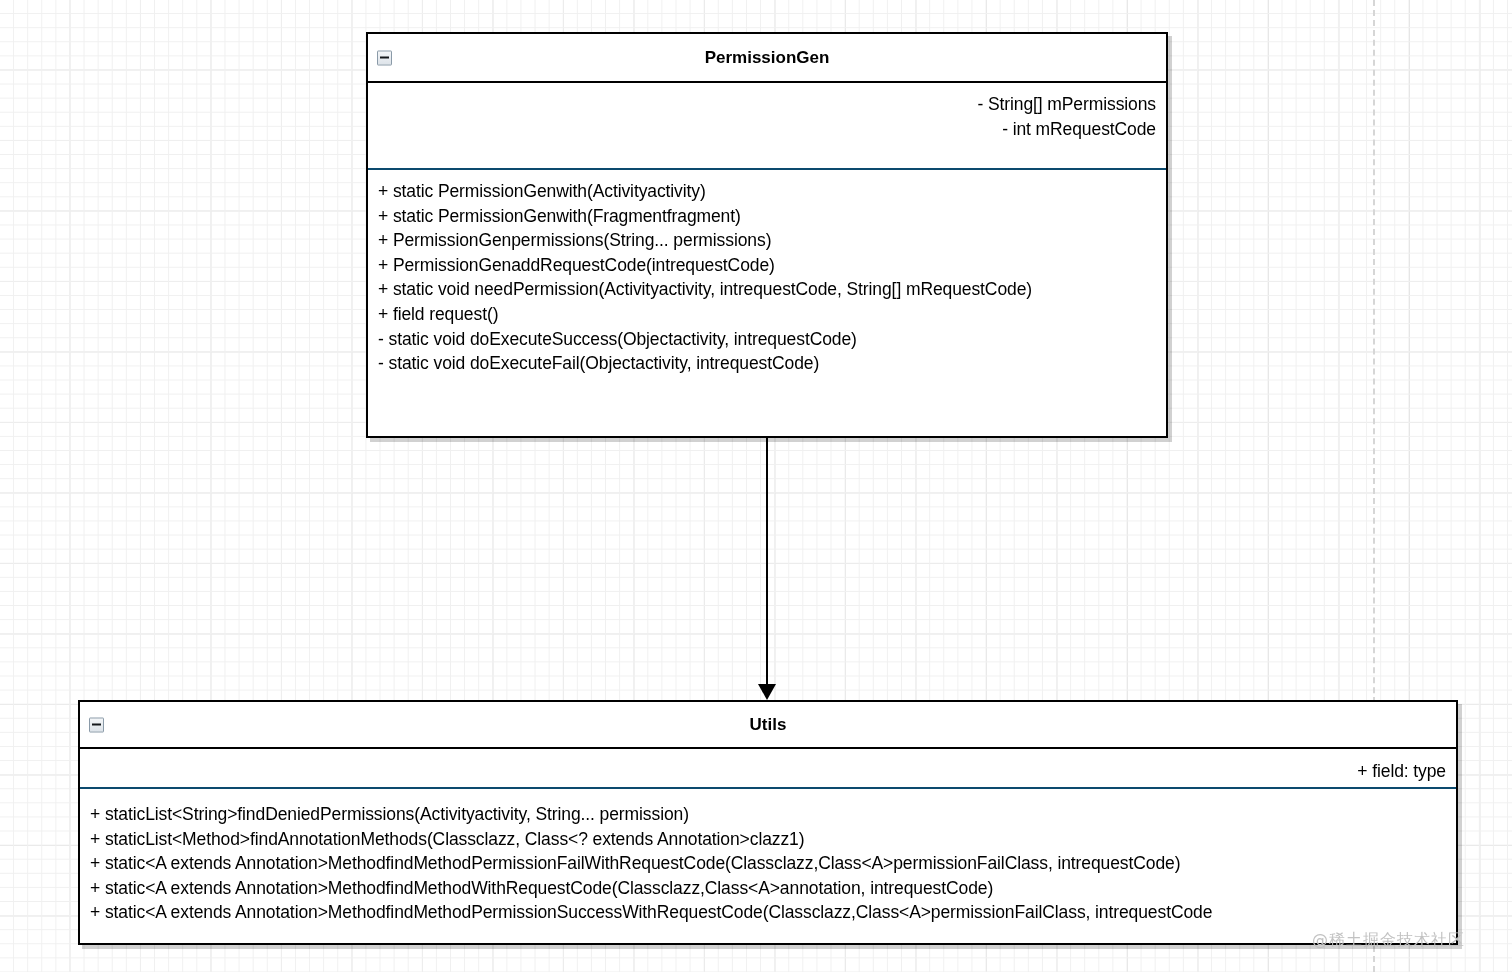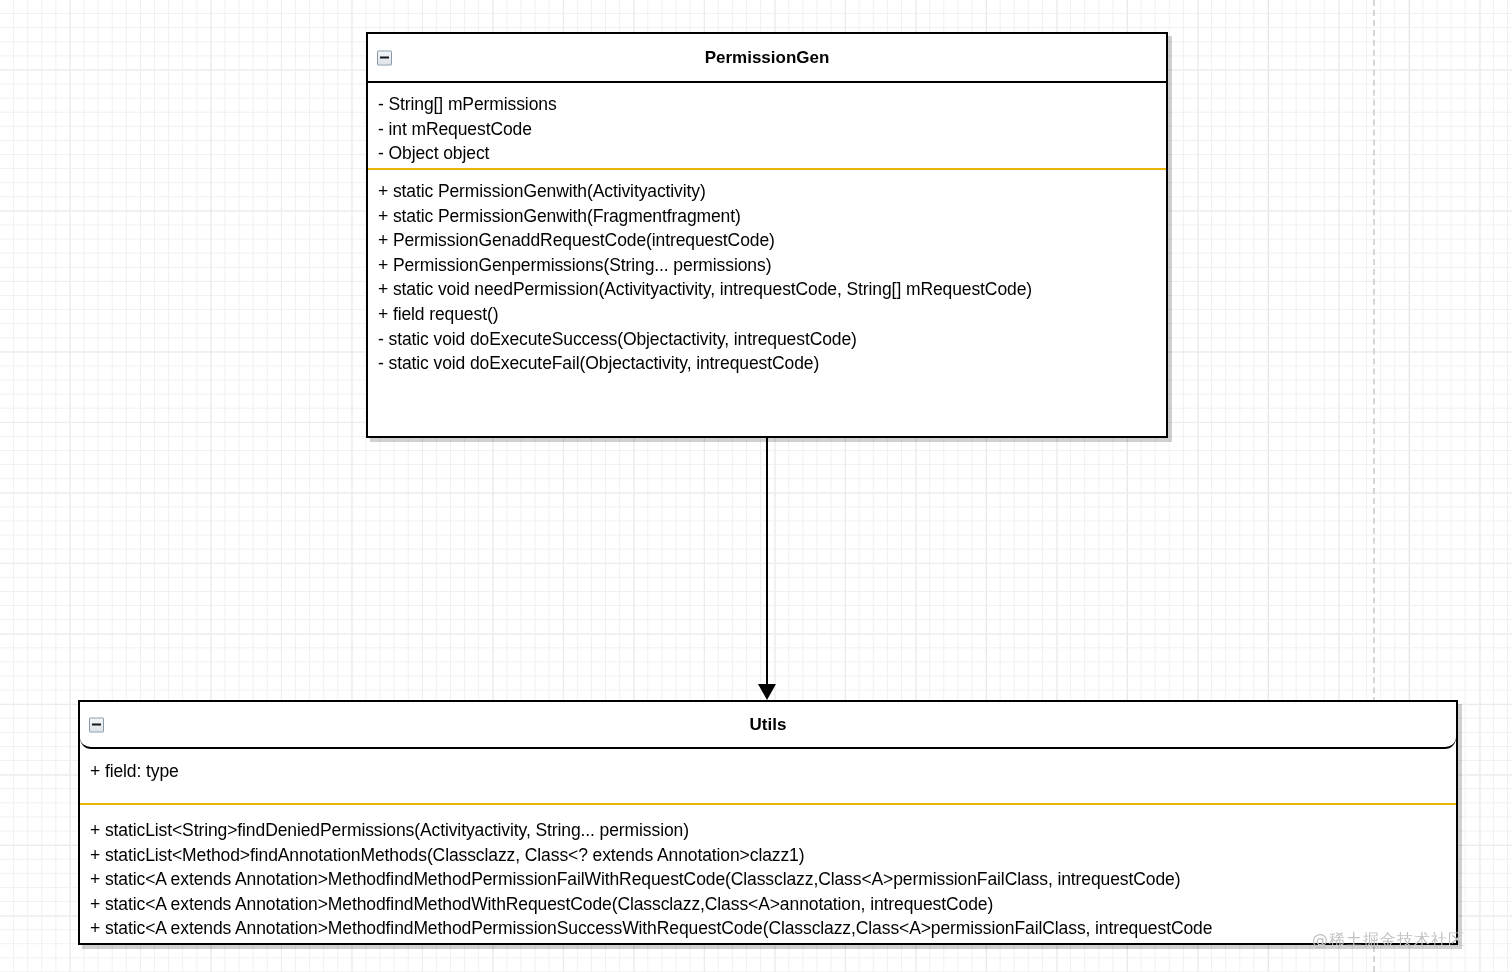--- a/index.html
+++ b/index.html
@@ -85,21 +85,22 @@
     width: 9px;
     height: 2px;
     background: #15181b;
   }
 
   .uml-section {
     box-sizing: border-box;
     padding: 9px 10px 10px 10px;
   }
   .uml-section.with-border {
-    border-bottom: 2px solid #eab308;
+    border-bottom: 2px solid #0c4a6e;
+    text-align: right;
   }
 
   .uml-line {
     font-size: 17.5px;
     line-height: 24.6px;
     color: #000000;
     white-space: nowrap;
     letter-spacing: -0.1px;
   }
 
@@ -144,48 +145,47 @@
   <div class="uml-class" style="left:366px; top:32px; width:802px; height:406px;">
 
     <div class="uml-title-bar" style="height:49px;">
       <span class="collapse-icon"></span>
       <span>PermissionGen</span>
     </div>
 
     <div class="uml-section with-border" style="height:87px;">
       <div class="uml-line">- String[] mPermissions</div>
       <div class="uml-line">- int  mRequestCode</div>
-      <div class="uml-line">- Object object</div>
     </div>
 
     <div class="uml-section" style="">
       <div class="uml-line">+ static PermissionGenwith(Activityactivity)</div>
       <div class="uml-line">+ static PermissionGenwith(Fragmentfragment)</div>
+      <div class="uml-line">+ PermissionGenpermissions(String... permissions)</div>
       <div class="uml-line">+ PermissionGenaddRequestCode(intrequestCode)</div>
-      <div class="uml-line">+ PermissionGenpermissions(String... permissions)</div>
       <div class="uml-line">+ static void needPermission(Activityactivity, intrequestCode, String[] mRequestCode)</div>
       <div class="uml-line">+ field request()</div>
       <div class="uml-line">- static void doExecuteSuccess(Objectactivity, intrequestCode)</div>
       <div class="uml-line">- static void doExecuteFail(Objectactivity, intrequestCode)</div>
     </div>
   </div>
 
   <div class="connector" style="left:766px; top:438px; width:2px; height:262px;">
     <div class="connector-line" style="height:248px;"></div>
     <div class="connector-arrow" style="top:246px;"></div>
   </div>
 
   <div class="uml-class" style="left:78px; top:700px; width:1380px; height:245px;">
 
-    <div class="uml-title-bar" style="height:47px;border-radius:11px;">
+    <div class="uml-title-bar" style="height:47px;">
       <span class="collapse-icon"></span>
       <span>Utils</span>
     </div>
 
-    <div class="uml-section with-border" style="height:56px; padding-top:10px;">
+    <div class="uml-section with-border" style="height:40px; padding-top:10px;">
       <div class="uml-line">+ field: type</div>
     </div>
 
     <div class="uml-section" style="padding-top:13px;">
       <div class="uml-line">+ staticList&lt;String&gt;findDeniedPermissions(Activityactivity, String... permission)</div>
       <div class="uml-line">+ staticList&lt;Method&gt;findAnnotationMethods(Classclazz, Class&lt;? extends Annotation&gt;clazz1)</div>
       <div class="uml-line">+ static&lt;A extends Annotation&gt;MethodfindMethodPermissionFailWithRequestCode(Classclazz,Class&lt;A&gt;permissionFailClass, intrequestCode)</div>
       <div class="uml-line">+ static&lt;A extends Annotation&gt;MethodfindMethodWithRequestCode(Classclazz,Class&lt;A&gt;annotation, intrequestCode)</div>
       <div class="uml-line">+ static&lt;A extends Annotation&gt;MethodfindMethodPermissionSuccessWithRequestCode(Classclazz,Class&lt;A&gt;permissionFailClass, intrequestCode</div>
     </div>

